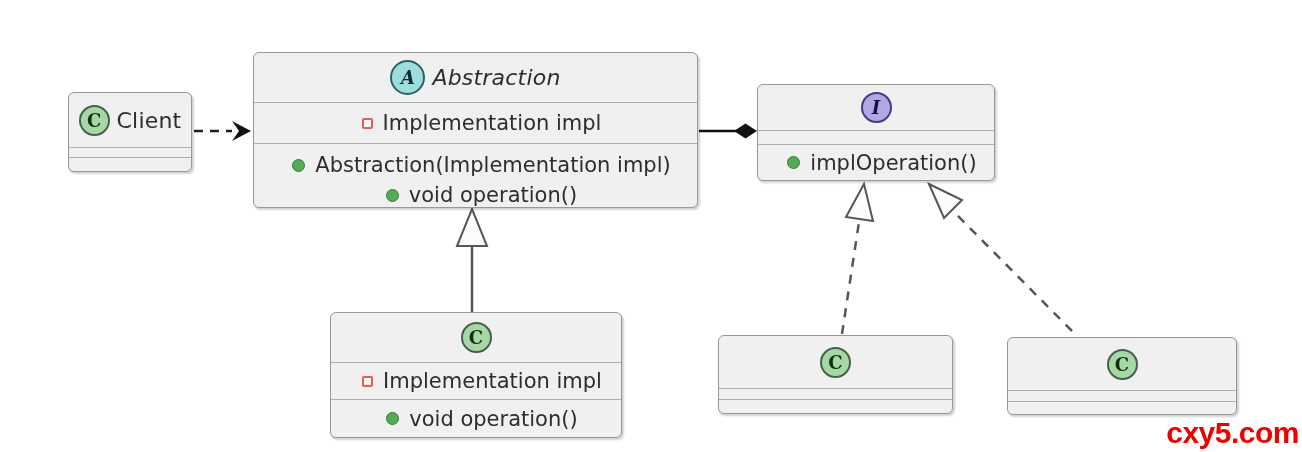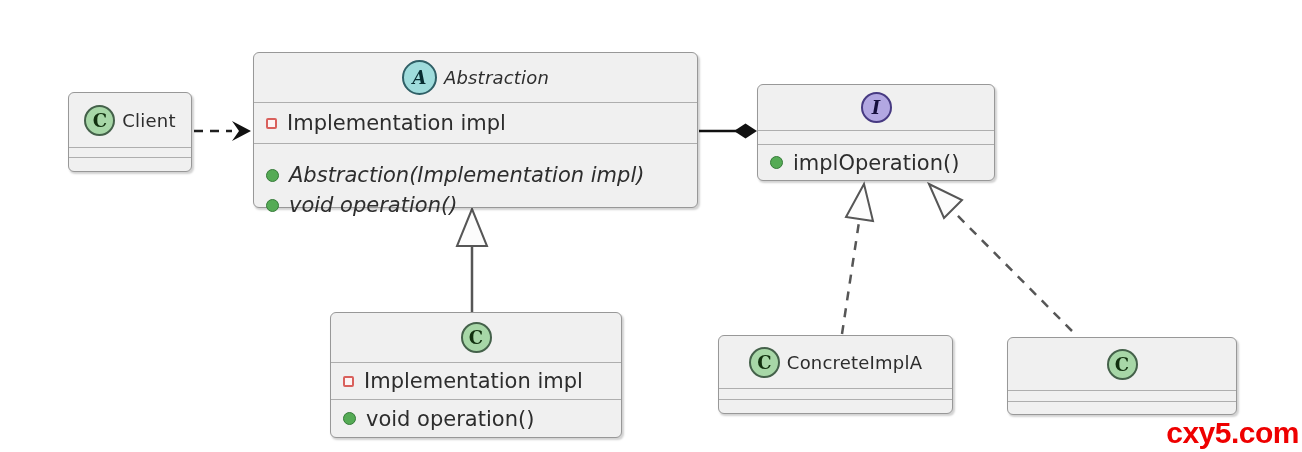--- a/index.html
+++ b/index.html
@@ -26,37 +26,37 @@
     color: #2d2d2d;
     z-index: 2;
   }
   .uml-header {
     display: flex;
     align-items: center;
     justify-content: center;
     gap: 7px;
     flex: none;
   }
-  .uml-name { font-size: 18px; letter-spacing: 0.2px; white-space: nowrap; }
+  .uml-name { font-size: 22px; letter-spacing: 0.2px; white-space: nowrap; }
   .uml-name.italic { font-style: italic; }
 
   .uml-comp { border-top: 1.2px solid #aeaeae; flex: none; }
   .uml-comp.grow { flex: 1; }
 
   .member-row {
     display: flex;
     align-items: center;
     gap: 10px;
     padding-left: 12px;
     font-size: 21px;
     white-space: nowrap;
   }
-  .comp-center { display: flex; flex-direction: column; justify-content: center; }
+  .comp-center { display: flex; flex-direction: column; justify-content: center; align-items: center; }
   .methods-two .member-row { height: 30px; }
-  .methods-two { padding-top: 16px; font-style: italic; }
+  .methods-two { padding-top: 6px; }
 
   
   .badge {
     width: 31px; height: 31px;
     border-radius: 50%;
     display: flex; align-items: center; justify-content: center;
     font-family: "DejaVu Serif", serif;
     font-weight: bold;
     font-size: 18px;
     flex: none;
@@ -194,21 +194,20 @@
       <div class="member-row">
         <span class="method-icon"></span>
         <span>void operation()</span>
       </div>
     </div>
   </div>
 
   <div class="uml-box" style="left:718px; top:335px; width:235px; height:79px;">
     <div class="uml-header" style="height:52px;">
       <span class="badge badge-class">C</span>
-      <span class="uml-name">ConcreteImplA</span>
     </div>
     <div class="uml-comp" style="height:11px;"></div>
     <div class="uml-comp grow"></div>
   </div>
 
   <div class="uml-box" style="left:1007px; top:337px; width:230px; height:78px;">
     <div class="uml-header" style="height:52px;">
       <span class="badge badge-class">C</span>
     </div>
     <div class="uml-comp" style="height:11px;"></div>

